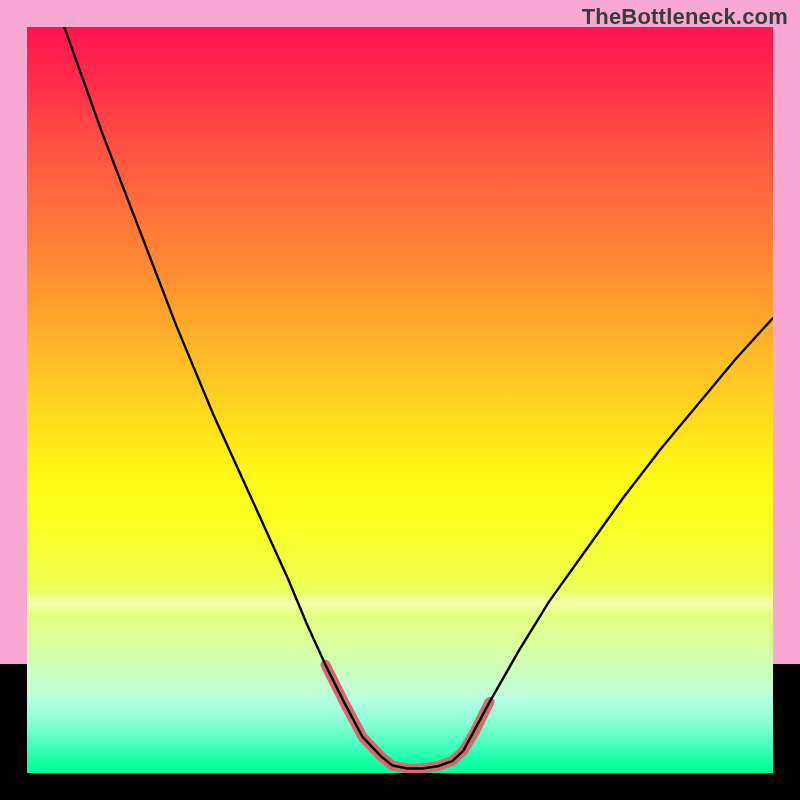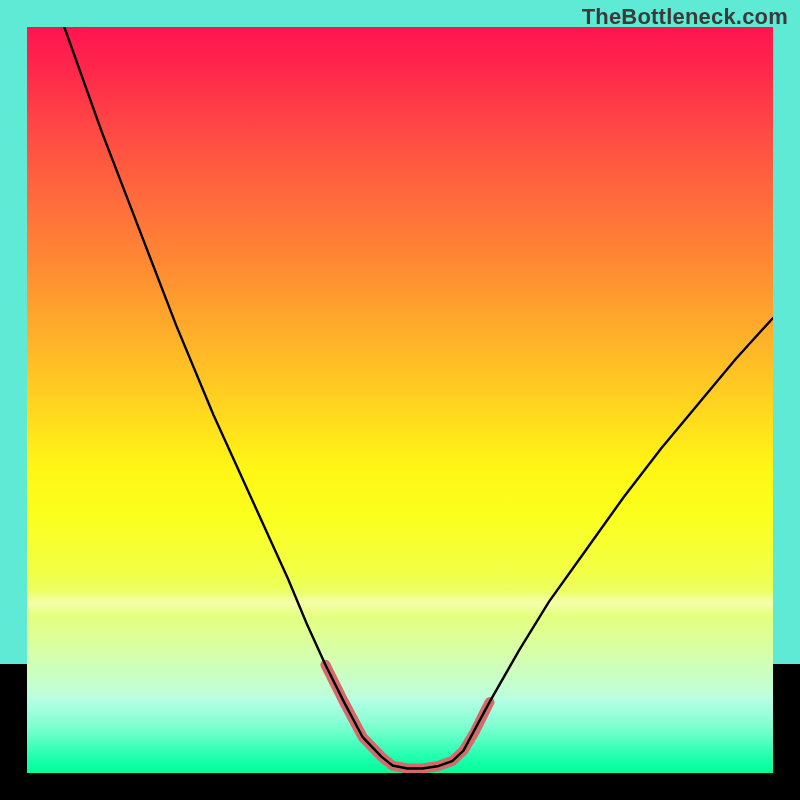--- a/index.html
+++ b/index.html
@@ -8,21 +8,21 @@
     width: 800px;
     height: 800px;
     overflow: hidden;
     background: #000;
     font-family: Arial, Helvetica, sans-serif;
   }
   .outer {
     position: relative;
     width: 800px;
     height: 664px;
-    background: #5eead4;
+    background: #f9a8d4;
   }
   .watermark {
     position: absolute;
     top: 4px;
     right: 12px;
     color: #3b3b3b;
     font-size: 22px;
     font-weight: 600;
     letter-spacing: 0.2px;
     z-index: 50;

